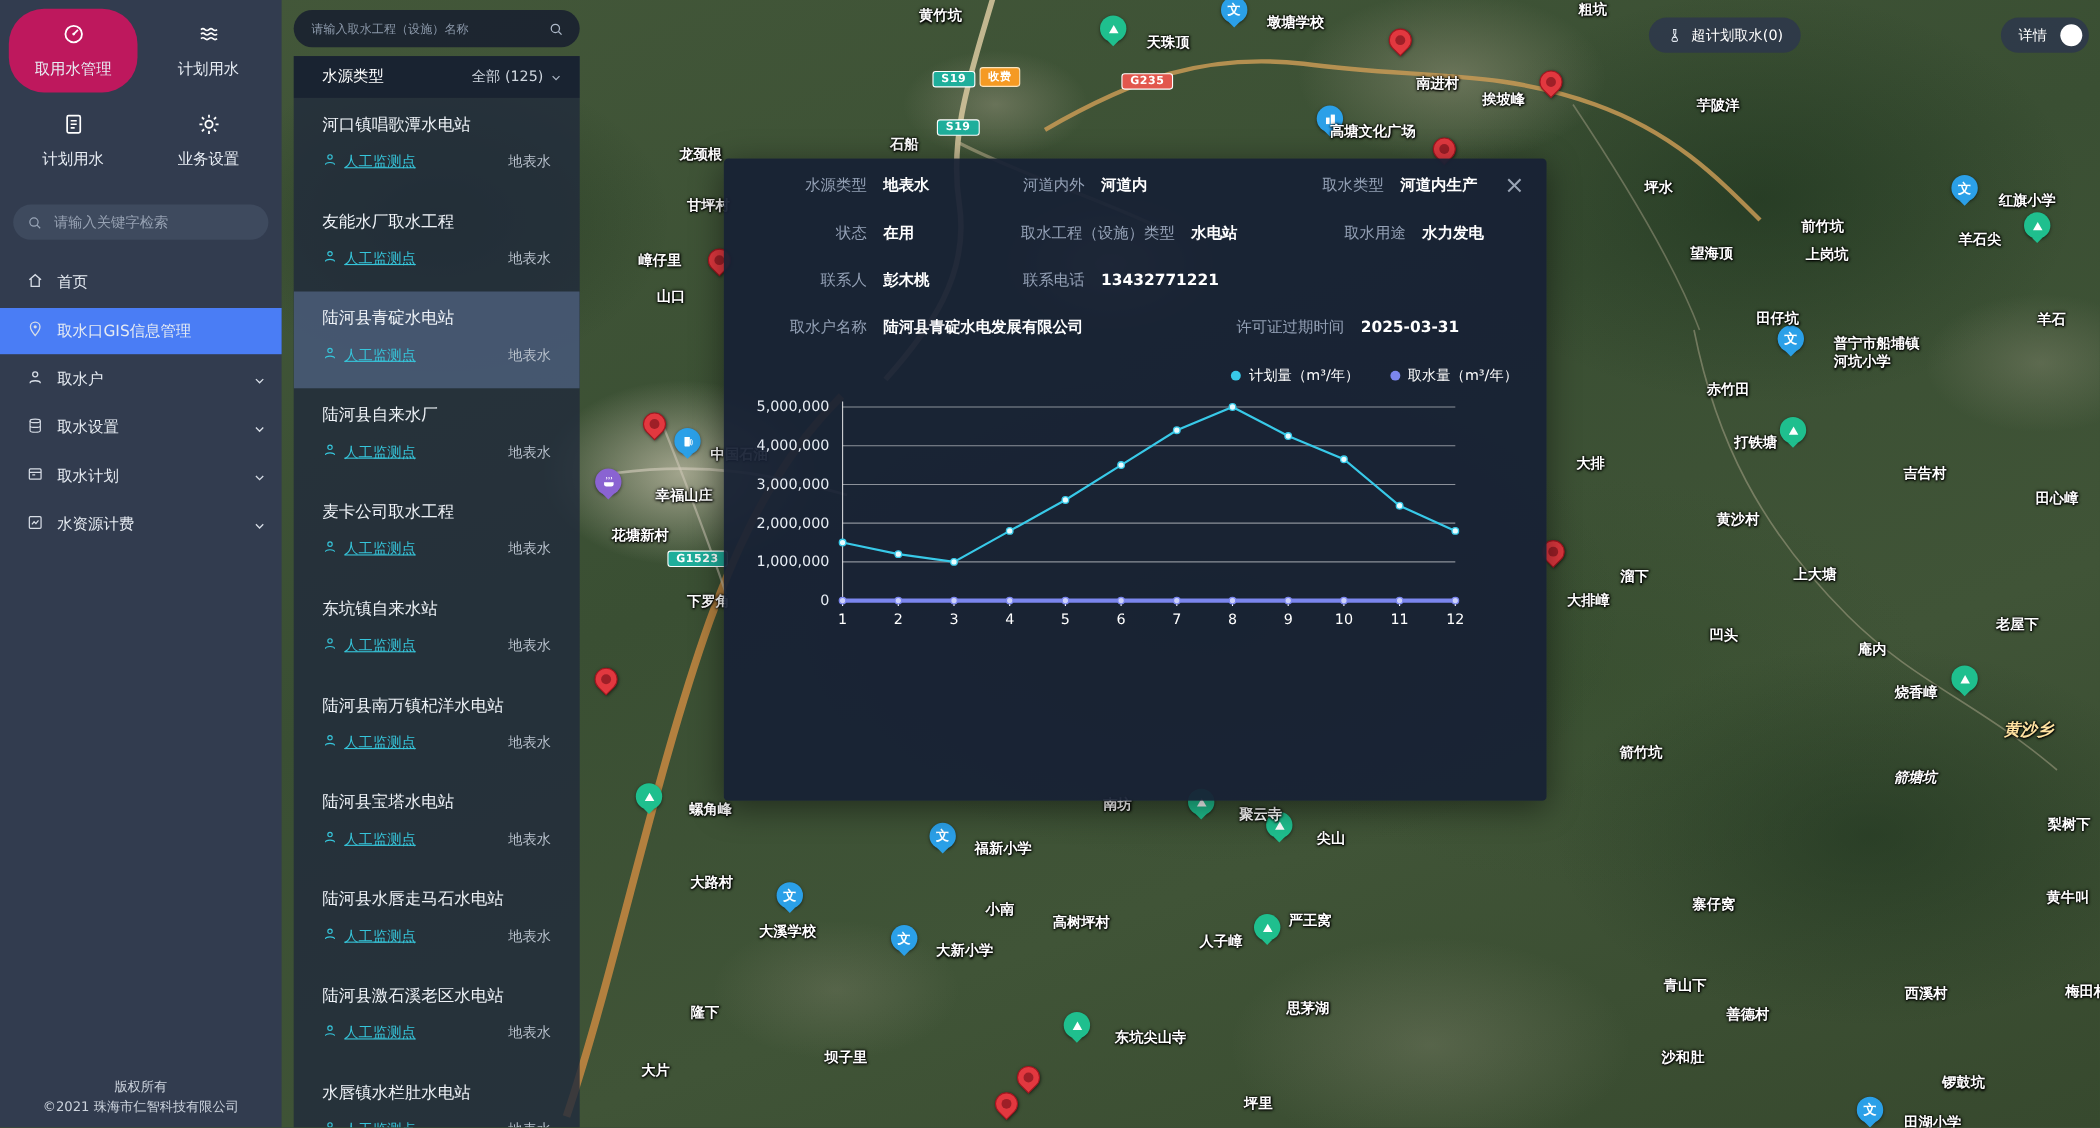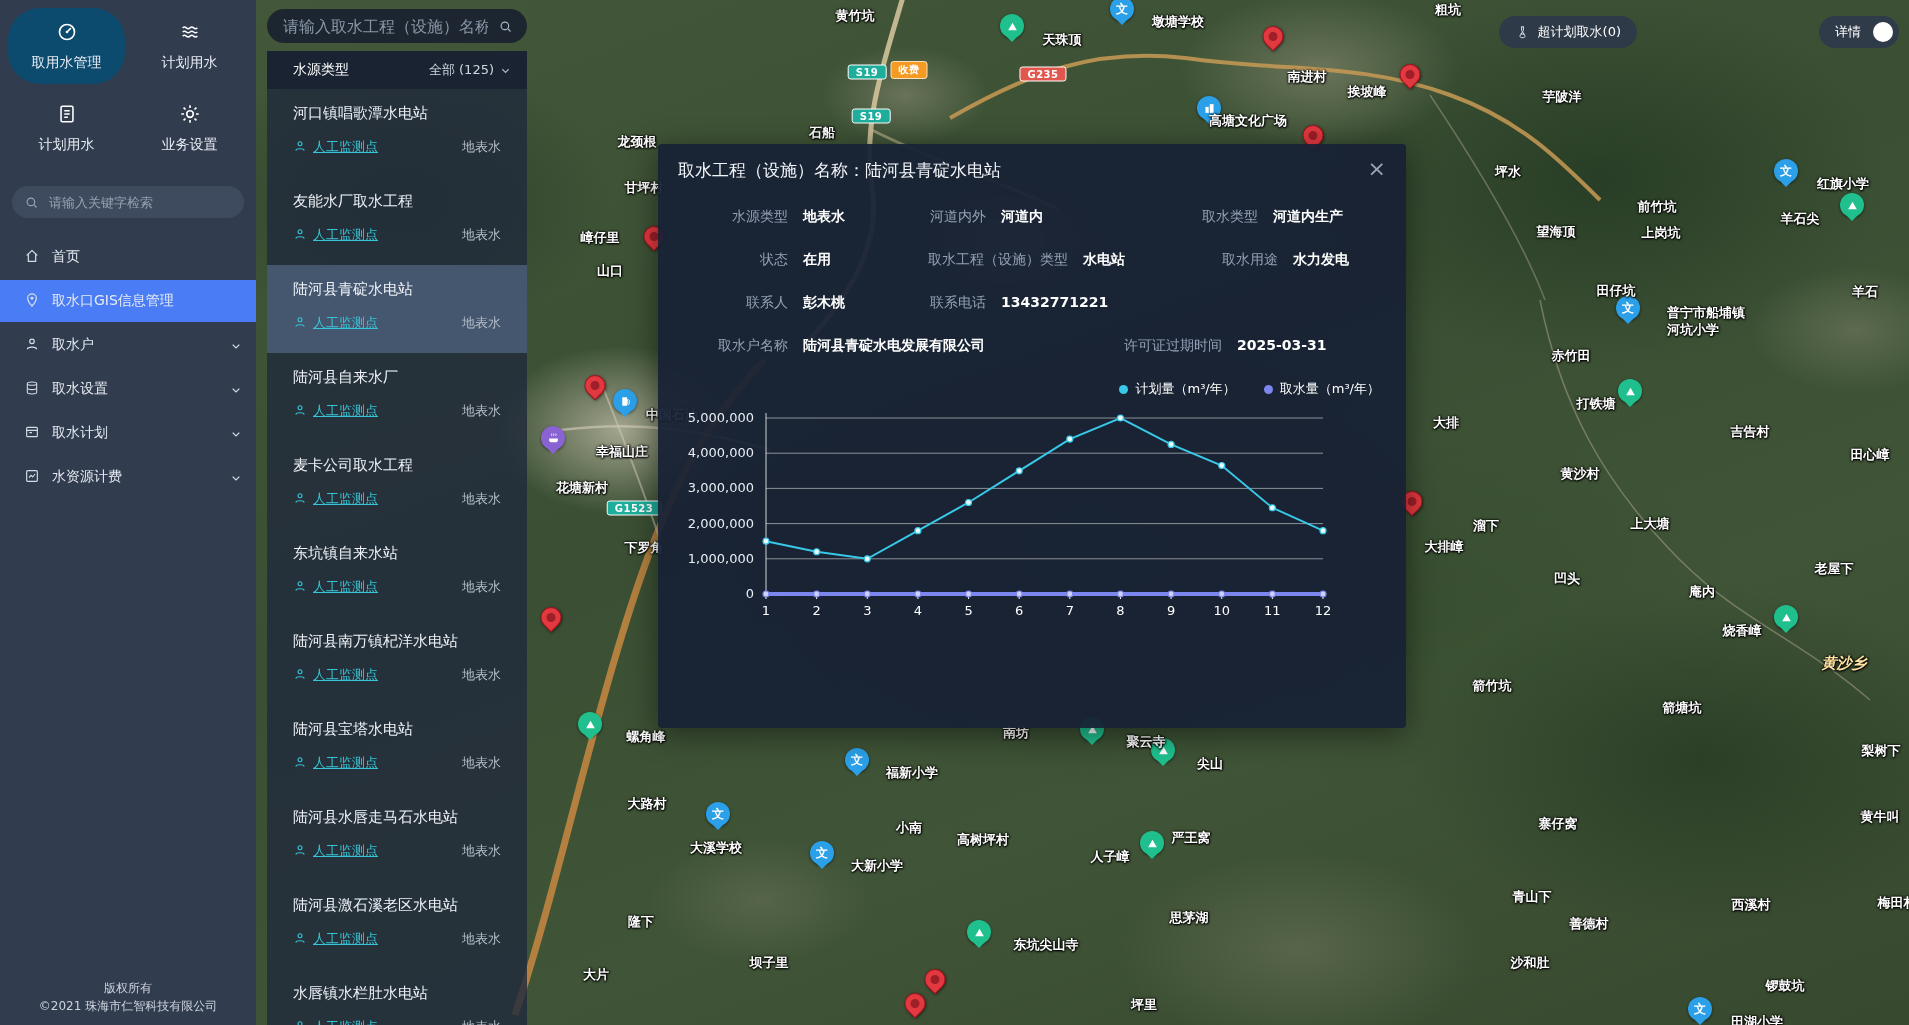--- a/index.html
+++ b/index.html
@@ -40,40 +40,40 @@
   .pin::after{content:'';position:absolute;inset:5px;background:#9e1f27;border-radius:50%;}
   .badge{position:absolute;transform:translate(-50%,-50%);font-size:10px;font-weight:700;color:#fff;
     padding:1px 7px;border-radius:3px;border:1px solid #fff;z-index:5;letter-spacing:.5px;}
   .badge.teal{background:#1fae9b}.badge.orange{background:#f59a23;border-color:#fbe3bd}
   .badge.red{background:#e2574d}
   
   #sidebar{position:absolute;left:0;top:0;bottom:0;width:256px;background:#323c4f;z-index:30;color:#e8edf4;}
   #app-grid{display:grid;grid-template-columns:1fr 1fr;gap:6px;padding:8px;}
   .app-tile{height:76px;border-radius:10px;display:flex;flex-direction:column;align-items:center;
     justify-content:center;gap:8px;font-size:14px;cursor:pointer;}
-  .app-tile.active{background:#0c4a6e;border-radius:32px;}
+  .app-tile.active{background:#be185d;border-radius:32px;}
   .app-tile svg{width:22px;height:22px;color:#fff;}
   .side-search{margin:12px 12px 18px;height:32px;background:#3e4a5e;border-radius:16px;display:flex;
     align-items:center;padding:0 12px;gap:8px;}
   .side-search svg{width:15px;height:15px;color:#9aa6b8;flex:none;}
   .side-search input{background:transparent;border:none;outline:none;color:#dfe5ee;font-size:13px;width:100%;
     font-family:inherit;}
   .side-search input::placeholder{color:#97a2b3;}
   .menu-item{height:42px;margin:2px 0;display:flex;align-items:center;gap:12px;padding:0 14px 0 24px;
     font-size:14px;color:#e6ebf2;cursor:pointer;position:relative;}
   .menu-item.active{background:#4a7df5;}
   .menu-item svg{width:16px;height:16px;color:#d7dde6;flex:none;}
   .menu-item .caret{margin-left:auto;width:14px;height:14px;color:#aeb8c6;}
   #copyright{position:absolute;bottom:10px;left:0;width:100%;text-align:center;font-size:12px;
     color:#cdd4de;line-height:1.5;}
   
   #panel{position:absolute;left:267px;top:0;bottom:0;width:260px;z-index:20;}
   .panel-search{margin:9px 0 0;height:34px;background:rgba(26,34,48,.92);border-radius:17px;display:flex;
     align-items:center;padding:0 14px;gap:8px;}
-  .panel-search input{background:transparent;border:none;outline:none;color:#dfe5ee;font-size:16px;
+  .panel-search input{background:transparent;border:none;outline:none;color:#dfe5ee;font-size:11px;
     width:100%;font-family:inherit;}
   .panel-search input::placeholder{color:#8a97a8;}
   .panel-search svg{width:16px;height:16px;color:#aeb9c9;flex:none;margin-left:auto;}
   #panel-body{margin-top:8px;background:rgba(33,43,60,.82);height:calc(100% - 51px);overflow:hidden;}
   .filter-row{height:38px;background:rgba(24,33,48,.85);display:flex;align-items:center;
     padding:0 14px 0 26px;color:#fff;font-size:14px;}
   .filter-row .fval{margin-left:auto;color:#cfd6df;font-size:13px;display:flex;align-items:center;gap:4px;}
   .filter-row svg{width:14px;height:14px;color:#aeb8c6;}
   .station{height:88px;padding:15px 16px 0 26px;box-sizing:border-box;cursor:pointer;}
   .station.selected{background:rgba(77,96,125,.8);}
@@ -232,21 +232,21 @@
       <div class="mlabel" style="left: 1446px; top: 423px;">大排</div>
       <div class="mlabel" style="left: 1650px; top: 524px;">上大塘</div>
       <div class="mlabel" style="left: 1486px; top: 526px;">溜下</div>
       <div class="mlabel" style="left: 1444px; top: 547px;">大排嶂</div>
       <div class="mlabel" style="left: 1834px; top: 569px;">老屋下</div>
       <div class="mlabel" style="left: 1567px; top: 579px;">凹头</div>
       <div class="mlabel" style="left: 1702px; top: 592px;">庵内</div>
       <div class="mlabel" style="left: 1742px; top: 631px;">烧香嶂</div>
       <div class="mlabel town" style="left: 1844px; top: 664px; font-style: italic;">黄沙乡</div>
       <div class="mlabel" style="left: 1492px; top: 686px;">箭竹坑</div>
-      <div class="mlabel" style="left: 1682px; top: 708px;">箭塘坑</div>
+      <div class="mlabel" style="left: 1741px; top: 708px; font-style: italic;">箭塘坑</div>
       <div class="mlabel" style="left: 1881px; top: 751px;">梨树下</div>
       <div class="mlabel" style="left: 1016px; top: 733px;">南坊</div>
       <div class="mlabel" style="left: 1146px; top: 742px;">聚云寺</div>
       <div class="mlabel" style="left: 1210px; top: 764px;">尖山</div>
       <div class="mlabel" style="left: 912px; top: 773px;">福新小学</div>
       <div class="mlabel" style="left: 909px; top: 828px;">小南</div>
       <div class="mlabel" style="left: 983px; top: 840px;">高树坪村</div>
       <div class="mlabel" style="left: 716px; top: 848px;">大溪学校</div>
       <div class="mlabel" style="left: 877px; top: 866px;">大新小学</div>
       <div class="mlabel" style="left: 1191px; top: 838px;">严王窝</div>
@@ -536,21 +536,20 @@
               </svg></span>
             <span class="monitor">人工监测点</span>
             <span class="wtype">地表水</span>
           </div>
         </div>
       </div>
   </div>
 </div>
 
 <div id="modal">
-  <div id="modal-header">取水工程（设施）名称：陆河县青碇水电站</div>
   <div id="modal-close">×</div>
   <div id="modal-fields">
       <div class="frow">
         <div class="fpair" style="width: 218px;">
           <span class="flabel" style="min-width: 96px;">水源类型</span>
           <span class="fvalue">地表水</span>
         </div>
         <div class="fpair" style="width: 252px;">
           <span class="flabel" style="min-width: 76px;">河道内外</span>
           <span class="fvalue">河道内</span>

